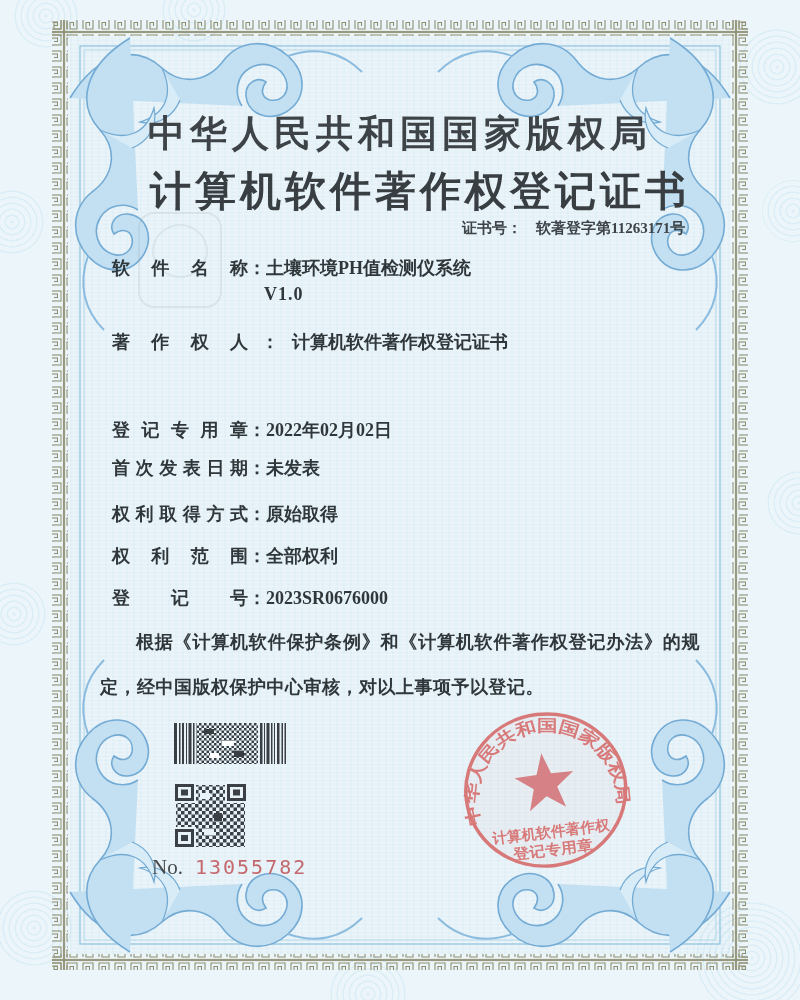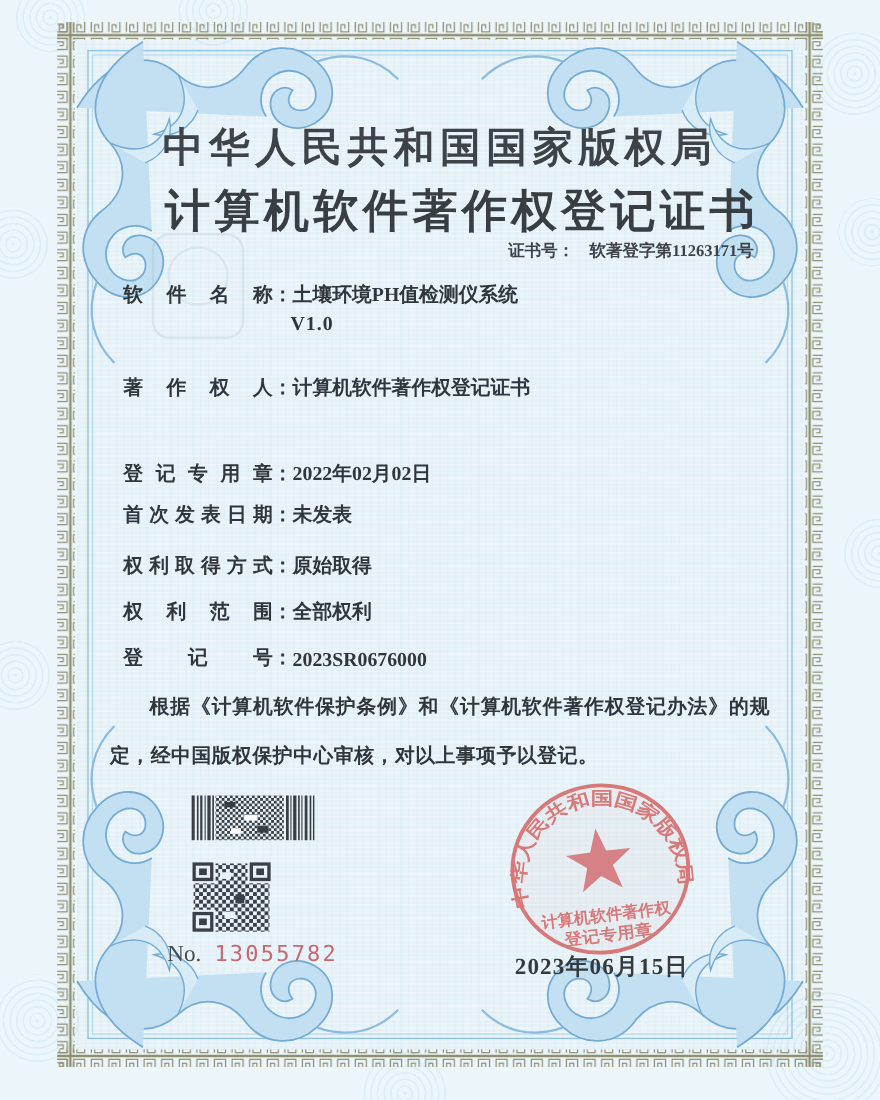--- a/index.html
+++ b/index.html
@@ -34,21 +34,21 @@
   .main-title{
     position:absolute;left:0;right:0;top:164px;text-align:center;
     font-size:41px;font-weight:bold;color:#383e42;letter-spacing:4px;padding-left:40px;
   }
   .cert-no{
     position:absolute;left:462px;top:219px;
     font-size:15px;font-weight:bold;color:#3d4347;white-space:nowrap;
   }
   .cert-no .val{margin-left:14px;text-align:center;}
   .field-row{
-    position:absolute;left:112px;display:flex;align-items:flex-end;
+    position:absolute;left:112px;display:flex;align-items:center;
     font-size:18px;font-weight:bold;color:#30373b;white-space:nowrap;
   }
   .field-row .lbl{
     display:inline-block;width:136px;text-align:justify;text-align-last:justify;
   }
   .field-row .val{}
   .val-line2{
     position:absolute;left:264px;top:284px;
     font-size:18px;font-weight:bold;color:#30373b;letter-spacing:1px;
   }
@@ -143,21 +143,21 @@
     <span>证书号：</span><span class="val">软著登字第11263171号</span>
   </div>
 
   <div class="field-row" style="top:256px;">
     <span class="lbl">软件名称</span>
       <span>：</span>
     <span class="val">土壤环境PH值检测仪系统</span>
   </div>
   <div class="val-line2">V1.0</div>
 
-  <div class="field-row" style="top:340px;">
+  <div class="field-row" style="top:330px;gap:13px;">
     <span class="lbl">著作权人</span>
       <span>：</span>
     <span class="val">计算机软件著作权登记证书</span>
   </div>
 
   <div class="field-row" style="top:418px;">
     <span class="lbl">登记专用章</span>
       <span>：</span>
     <span class="val">2022年02月02日</span>
   </div>
@@ -269,15 +269,14 @@
       <polygon points="90,47 97.3,68 119.5,68.4 101.8,81.8 108.2,103.1 90,90.4 71.8,103.1 78.2,81.8 60.5,68.4 82.7,68" fill="#d4787c"></polygon>
       <text x="90" y="131" text-anchor="middle" font-size="14.5" font-weight="bold" fill="#d76f6f" font-family="'Liberation Serif',serif" textLength="118" lengthAdjust="spacingAndGlyphs">计算机软件著作权</text>
       <text x="90" y="149" text-anchor="middle" font-size="14.5" font-weight="bold" fill="#d76f6f" font-family="'Liberation Serif',serif" textLength="80" lengthAdjust="spacingAndGlyphs">登记专用章</text>
     </svg>
   </div>
 
   <div class="serial">
     <span>No.</span><span class="num">13055782</span>
   </div>
 
-  <div class="issue-date">2023年06月15日</div>
 
 </div>
 
 </body></html>

